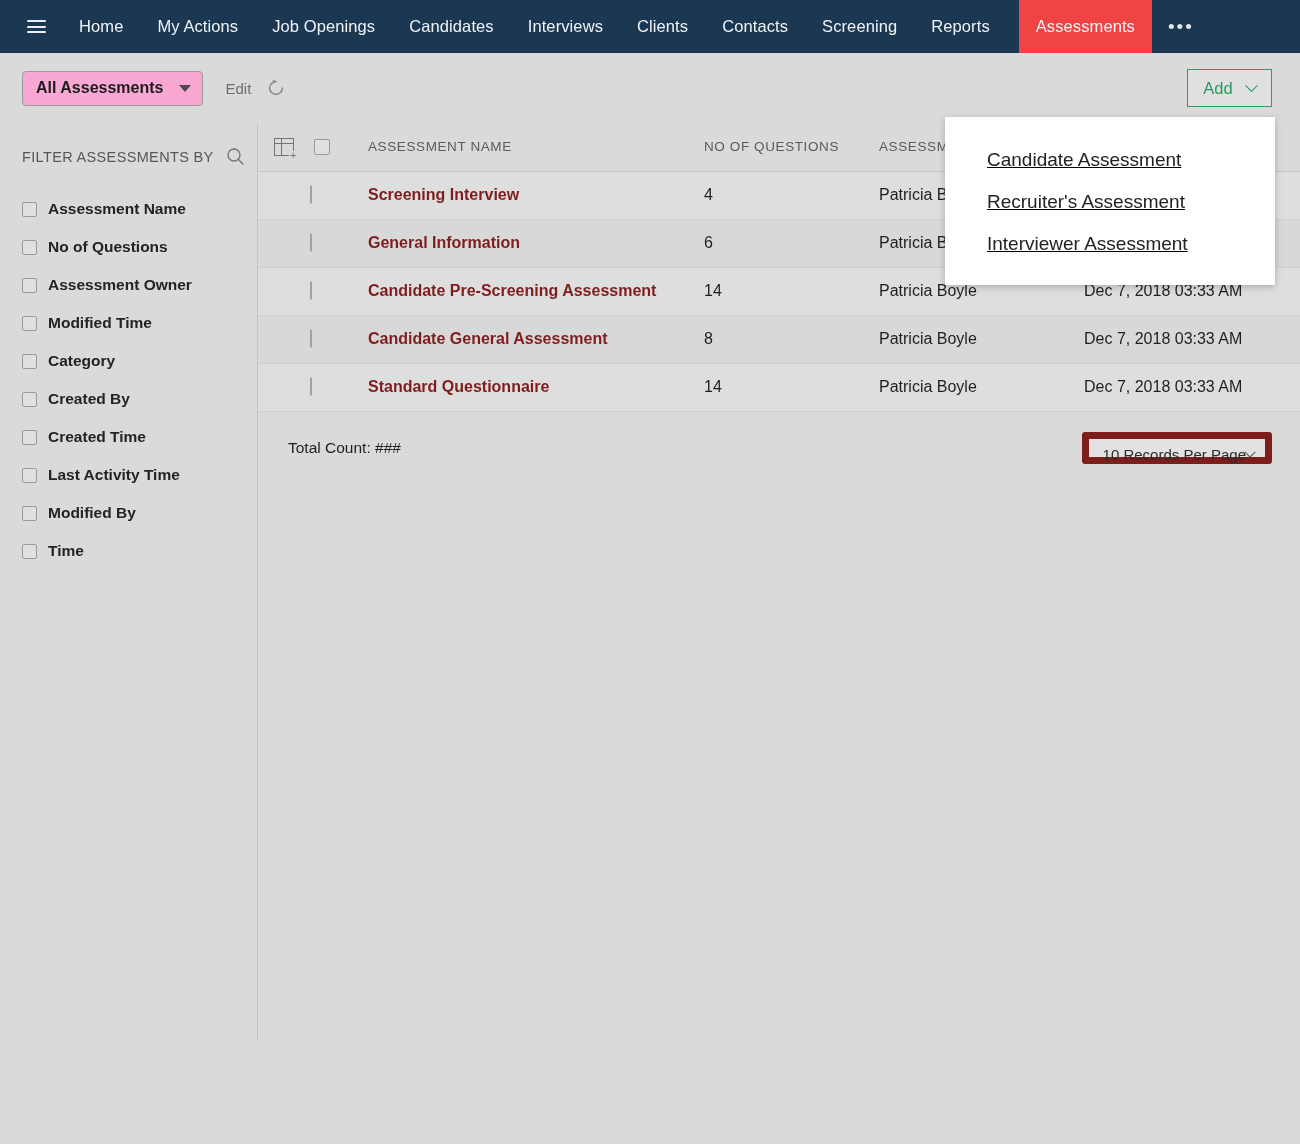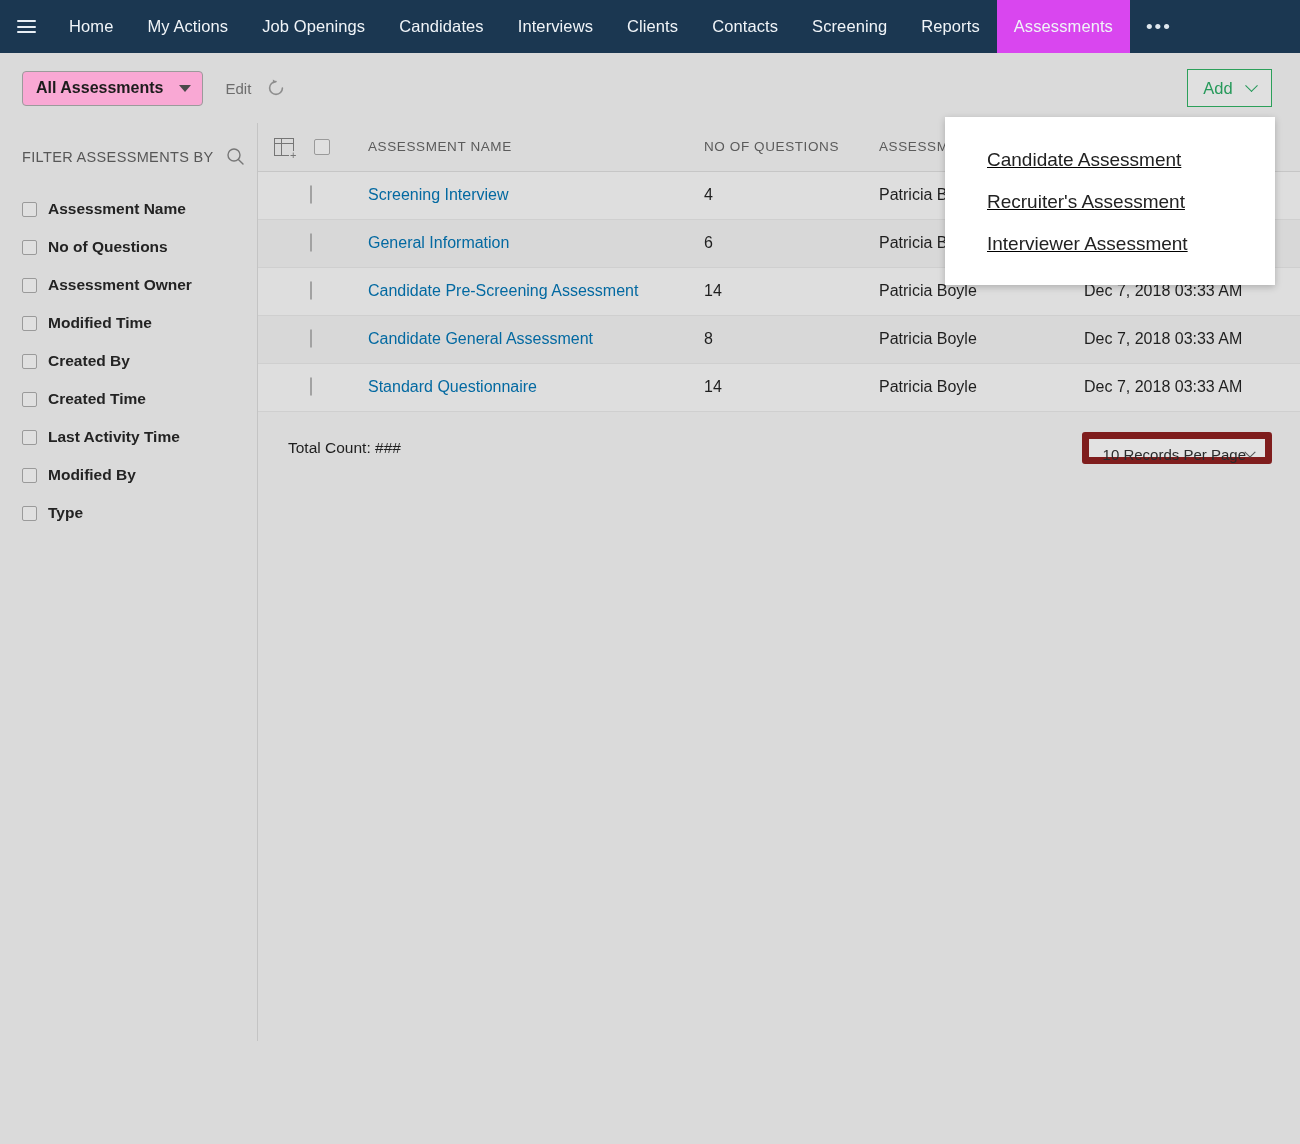--- a/index.html
+++ b/index.html
@@ -12,20 +12,21 @@
   }
 
   
   .navbar {
     height: 53px;
     background: #1b3751;
     display: flex;
     align-items: stretch;
     position: relative;
     z-index: 5;
+    padding-left: 10px;
   }
   .nav-hamburger {
     width: 52px;
     display: flex;
     align-items: center;
     justify-content: center;
     cursor: pointer;
   }
   .nav-hamburger .bars { width: 19px; }
   .nav-hamburger .bars i {
@@ -38,21 +39,21 @@
   .nav-item {
     display: flex;
     align-items: center;
     padding: 0 17px;
     color: #f0f4f8;
     font-size: 16.5px;
     letter-spacing: .1px;
     cursor: pointer;
     white-space: nowrap;
   }
-  .nav-item.active { background: #d946ef; }
+  .nav-item.active { background: #ef4444; margin-left: 12px; }
   .nav-item.dots { font-size: 19px; letter-spacing: 2px; padding: 0 16px; color: #dfe7ee;}
 
   
   .toolbar {
     height: 70px;
     position: relative;
     display: flex;
     align-items: center;
     padding: 0 28px 0 22px;
   }
@@ -217,22 +218,23 @@
     font-size: 16px;
     color: #1f1f1f;
     border-bottom: 1px solid #cfcfcf;
     vertical-align: middle;
   }
   .tbl tbody tr:nth-child(odd) { background: #dedede; }
   .tbl tbody tr:nth-child(even) { background: #d8d8d8; }
   .row-cbx-cell { padding-left: 52px; }
   .row-cbx { width: 15px; height: 15px; border: 1px solid #a2a2a2; background: #e4e4e4; border-radius: 2px; }
   .link {
-    color: #0369a1;
-    cursor: pointer;
+    color: #7f1d1d;
+    cursor: pointer;
+    font-weight: bold;
   }
 
   .footer-bar {
     height: 72px;
     display: flex;
     align-items: center;
     padding: 0 28px 0 30px;
     justify-content: flex-end;
   }
   .total-count { font-size: 15.5px; color: #1f1f1f; }
@@ -330,37 +332,41 @@
     <div class="filter-row">
       <span class="cbx"></span>
       <span class="filter-label">Assessment Owner</span>
     </div>
     <div class="filter-row">
       <span class="cbx"></span>
       <span class="filter-label">Modified Time</span>
     </div>
     <div class="filter-row">
       <span class="cbx"></span>
+      <span class="filter-label">Category</span>
+    </div>
+    <div class="filter-row">
+      <span class="cbx"></span>
       <span class="filter-label">Created By</span>
     </div>
     <div class="filter-row">
       <span class="cbx"></span>
       <span class="filter-label">Created Time</span>
     </div>
     <div class="filter-row">
       <span class="cbx"></span>
       <span class="filter-label">Last Activity Time</span>
     </div>
     <div class="filter-row">
       <span class="cbx"></span>
       <span class="filter-label">Modified By</span>
     </div>
     <div class="filter-row">
       <span class="cbx"></span>
-      <span class="filter-label">Type</span>
+      <span class="filter-label">Time</span>
     </div>
   </div>
 
   <div class="content">
     <table class="tbl">
       <thead>
         <tr>
           <th class="th-icons">
             <div class="icon-cell-inner">
               <span class="grid-icon">

